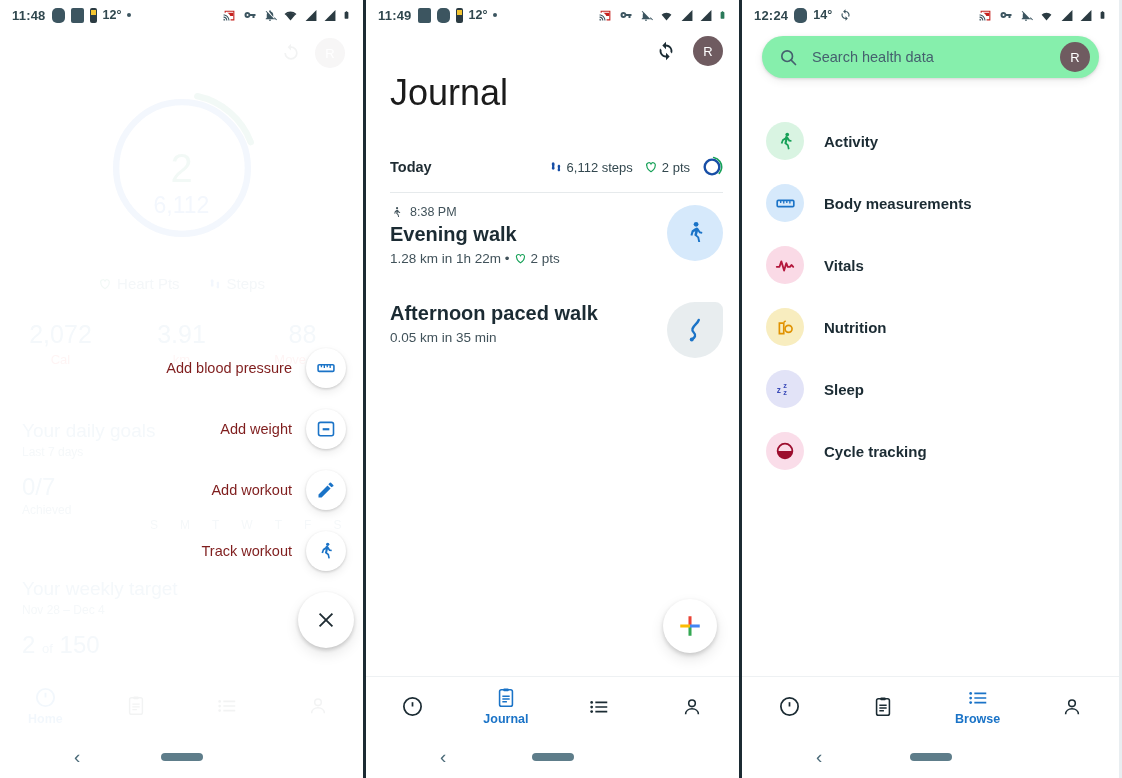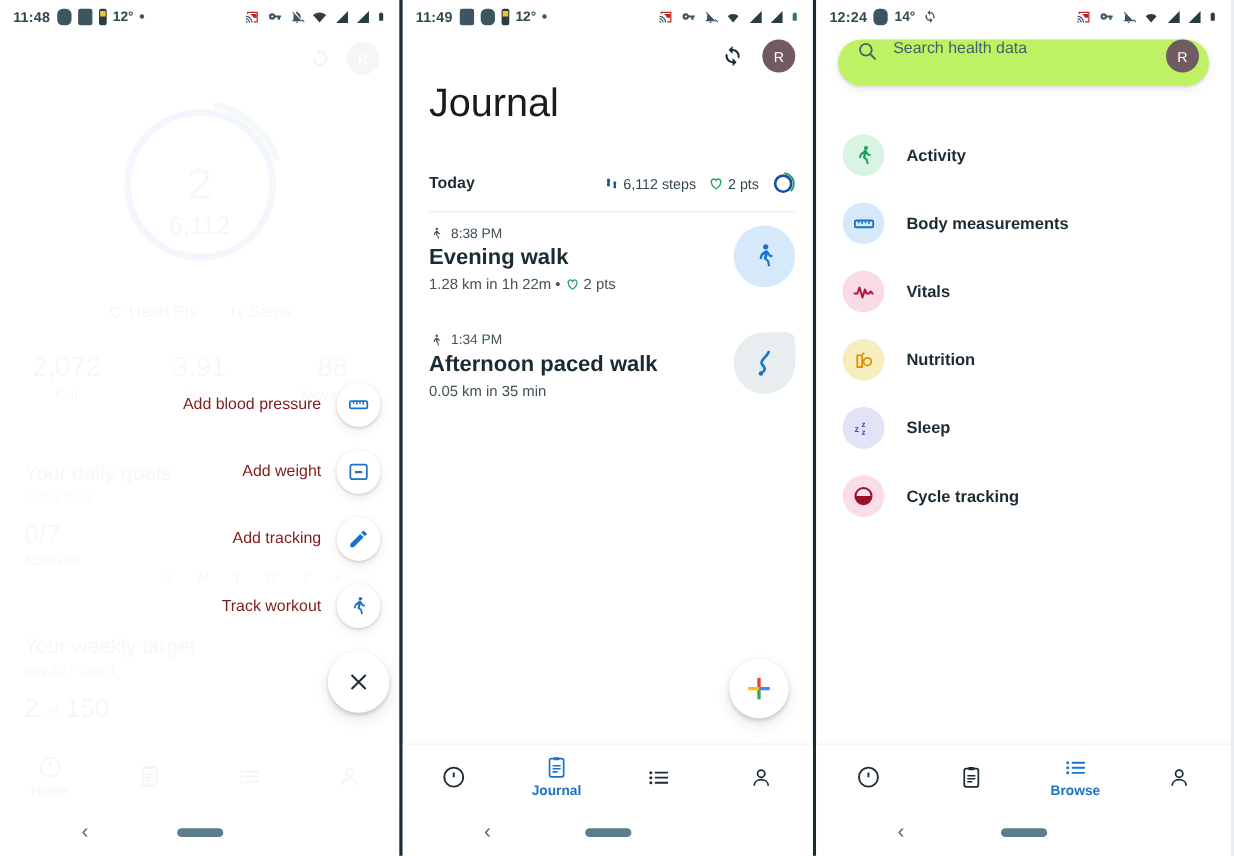--- a/index.html
+++ b/index.html
@@ -120,23 +120,23 @@
   .fab {
     position:absolute; right:22px; bottom:125px;
     width:54px;height:54px;border-radius:50%;background:#fff;
     box-shadow:0 2px 4px rgba(0,0,0,.16), 0 6px 14px rgba(0,0,0,.1);
     display:flex;align-items:center;justify-content:center;
   }
 
   
   .searchbar {
     position:absolute; top:36px; left:20px; right:20px; height:42px;
-    background:#bef264; border-radius:22px;
+    background:#86efac; border-radius:22px;
     box-shadow:0 1px 3px rgba(0,0,0,.13), 0 3px 10px rgba(0,0,0,.07);
-    display:flex; align-items:flex-start; padding:0 9px 0 16px; gap:14px;
+    display:flex; align-items:center; padding:0 9px 0 16px; gap:14px;
   }
   .searchbar .sinput { flex:1; font-size:14.5px; color:#45606e;}
   .browse-list { position:absolute; top:110px; left:0; right:0;}
   .browse-item { display:flex; align-items:center; gap:20px; padding:12px 0 12px 24px;}
   .bi-circle { width:38px;height:38px;border-radius:50%;display:flex;align-items:center;justify-content:center;flex:none;}
   .bi-label { font-size:15px; font-weight:bold; color:#1b2b33;}
 </style>
 </head>
 <body>
 
@@ -300,21 +300,21 @@
     <div class="sd-row" style="top:409px;margin-left:28px;">
       <div class="sd-label">Add weight</div>
       <div class="sd-btn">
         <svg width="20" height="20" viewBox="0 0 24 24">
             <rect x="3" y="4" width="18" height="16" rx="2.4" fill="none" stroke="#1a73c7" stroke-width="1.9"></rect>
             <path d="M8 11h8v2.6H8z" fill="#1a73c7"></path>
           </svg>
       </div>
     </div>
     <div class="sd-row" style="top:470px;">
-      <div class="sd-label">Add tracking</div>
+      <div class="sd-label">Add workout</div>
       <div class="sd-btn">
         <svg width="20" height="20" viewBox="0 0 24 24">
             <path fill="#1a73c7" d="M3 17.3V21h3.7L17.5 10.2l-3.7-3.7L3 17.3zm17.7-9.9a1 1 0 000-1.4l-2.7-2.7a1 1 0 00-1.4 0l-1.8 1.8 3.7 3.7 2.2-1.4z"></path>
           </svg>
       </div>
     </div>
     <div class="sd-row" style="top:531px;">
       <div class="sd-label">Track workout</div>
       <div class="sd-btn">
         <svg width="20" height="20" viewBox="0 0 24 24">
@@ -426,27 +426,20 @@
       <div class="ethumb" style="background:#d6e9fb;">
         <svg width="26" height="26" viewBox="0 0 24 24">
             <circle cx="13" cy="4" r="2.2" fill="#1a73c7"></circle>
             <path fill="#1a73c7" d="M12 7.5L9 9.8 7.8 14l1.8.5 1-3.2 1.6-1-.8 3.7 2.8 2.4.8 4h1.8l-1-4.8-2-1.7.9-3.6 1.2 2 2.6.4.3-1.7-1.9-.3-1.8-2.9a2 2 0 00-2.8-.3z"></path>
           </svg>
       </div>
     </div>
 
     <div class="entry" style="top:302px;">
       <div class="etext">
-        <div class="etime">
-          <svg width="13" height="13" viewBox="0 0 24 24">
-              <circle cx="13" cy="4" r="2" fill="#41525a"></circle>
-              <path fill="#41525a" d="M12 7.5L9 9.8 7.8 14l1.8.5 1-3.2 1.6-1-.8 3.7 2.8 2.4.8 4h1.8l-1-4.8-2-1.7.9-3.6 1.2 2 2.6.4.3-1.7-1.9-.3-1.8-2.9a2 2 0 00-2.8-.3z"></path>
-            </svg>
-          <span>1:34 PM</span>
-        </div>
         <div class="etitle">Afternoon paced walk</div>
         <div class="esub">
           <span>0.05 km in 35 min</span>
         </div>
       </div>
       <div class="ethumb" style="background:#e8edef;border-radius:50% 14% 50% 50%;">
         <svg width="30" height="30" viewBox="0 0 24 24">
           <path d="M15 4c-1 3-4 4-5 7s3 3 2 6c-.4 1.2-1.6 2-2.6 2.6" fill="none" stroke="#1a73c7" stroke-width="1.9" stroke-linecap="round"></path>
           <circle cx="9.4" cy="19.6" r="1.6" fill="#1a73c7"></circle>
         </svg>

